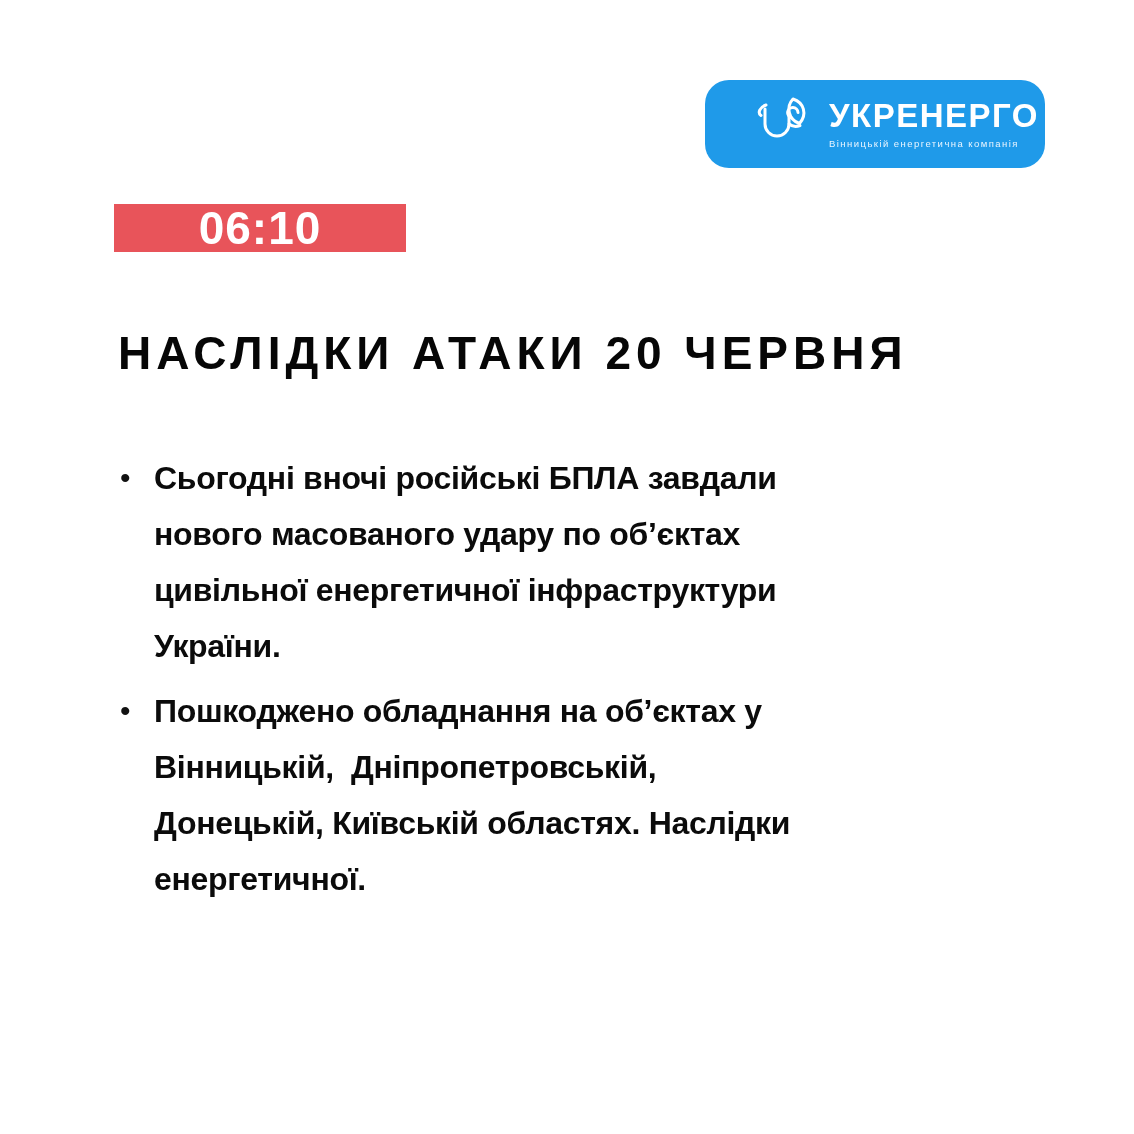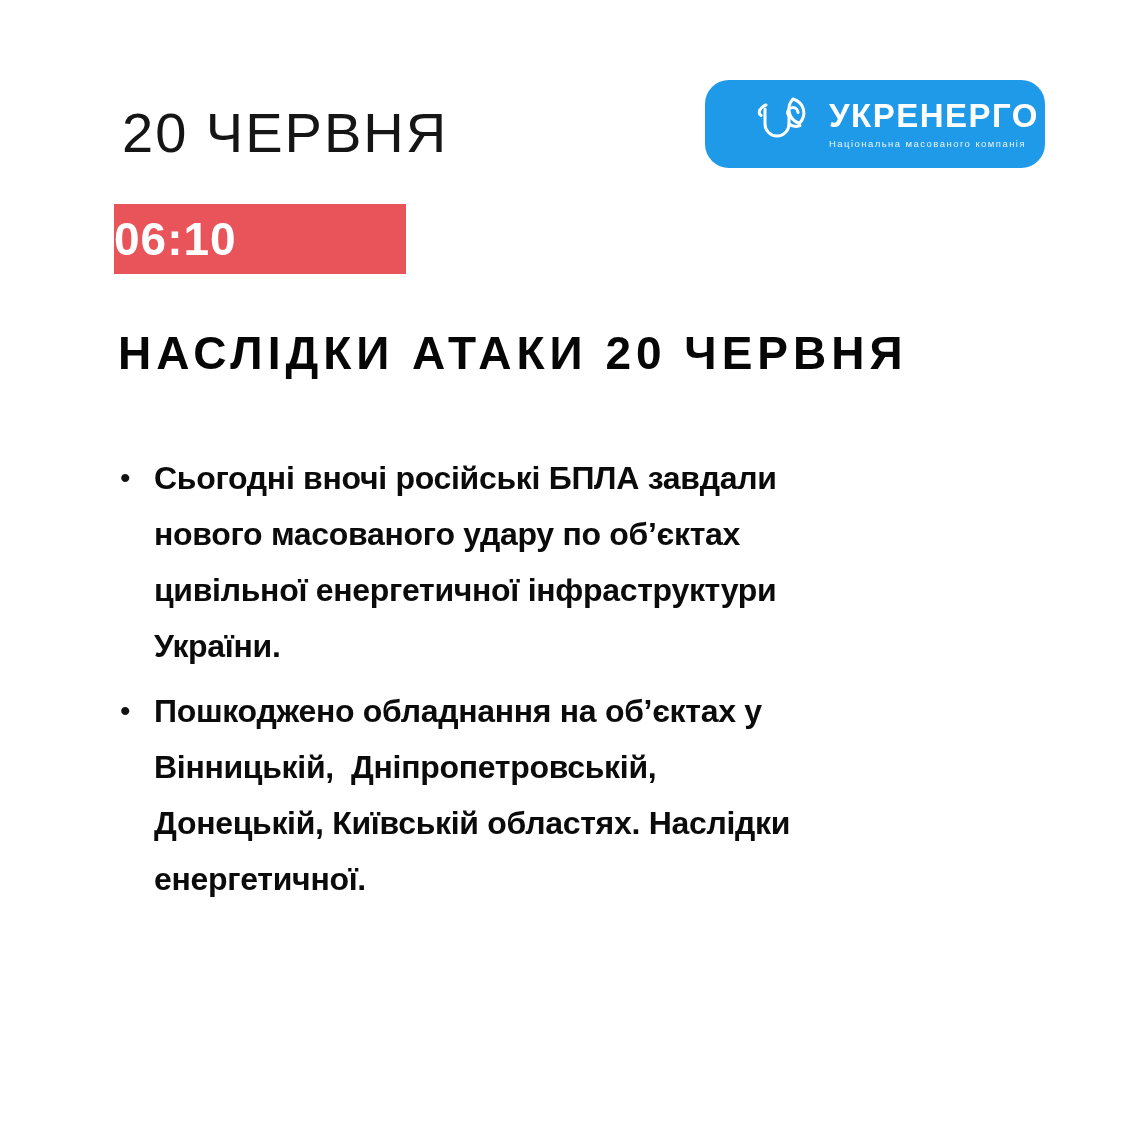--- a/index.html
+++ b/index.html
@@ -29,22 +29,22 @@
   .logo-title {
     color:#ffffff; font-weight:bold; font-size:33px;
     letter-spacing:1.5px; line-height:1; white-space:nowrap;
   }
   .logo-subtitle {
     color:#e9f5ff; font-size:9.5px; letter-spacing:1.45px;
     margin-top:6px; white-space:nowrap;
   }
   .time-badge {
     position:absolute; left:114px; top:204px;
-    width:292px; height:70px;
-    display:flex; align-items:center; justify-content:flex-start;
+    width:292px; height:48px;
+    display:flex; align-items:center; justify-content:center;
   }
   .time-badge span {
     color:#ffffff; font-weight:bold; font-size:46px; letter-spacing:1px;
   }
   .headline {
     position:absolute; left:118px; top:328px; margin:0;
     font-size:46px; font-weight:bold; letter-spacing:5px;
     color:#060606; white-space:nowrap; line-height:1.1;
   }
   .bullets { position:absolute; left:120px; top:450px; width:830px; }
@@ -56,35 +56,34 @@
     font-size:32px; font-weight:bold; line-height:56px;
     letter-spacing:-0.3px; color:#0b0b0b;
     white-space:pre-wrap;
   }
 </style>
 </head>
 <body>
 
 <div class="canvas">
 
-  <div class="date">20 ЧЕРВНЯ</div>
 
   <div class="logo-badge" style="background:#1F9AE9;" title="УКРЕНЕРГО">
     <span class="logo-mark">
       <svg viewBox="0 0 64 56" fill="none" xmlns="http://www.w3.org/2000/svg">
         <path d="M13 9 C6.5 11 4.5 17 8 19.5" stroke="#ffffff" stroke-width="3" stroke-linecap="round"></path>
         <path d="M12 13 v15 a12 12 0 0 0 24 0 v-7" stroke="#ffffff" stroke-width="3" stroke-linecap="round"></path>
         <path d="M40 3 C51 6.5 54.5 18.5 46.5 27.5 C35 23.5 33 10.5 40 3 Z" stroke="#ffffff" stroke-width="3" stroke-linejoin="round"></path>
         <path d="M45 16.5 a5.2 5.2 0 1 0 -6.2 5.4" stroke="#ffffff" stroke-width="3" stroke-linecap="round"></path>
         <path d="M36 28 q5 4 11 1.5" stroke="#ffffff" stroke-width="3" stroke-linecap="round"></path>
       </svg>
     </span>
     <div class="logo-textcol">
       <div class="logo-title">УКРЕНЕРГО</div>
-      <div class="logo-subtitle">Національна масованого компанія</div>
+      <div class="logo-subtitle">Вінницькій енергетична компанія</div>
     </div>
   </div>
 
   <div class="time-badge" style="background:#E8545A;">
     <span>06:10</span>
   </div>
 
   <h1 class="headline">НАСЛІДКИ АТАКИ 20 ЧЕРВНЯ</h1>
 
   <div class="bullets">

